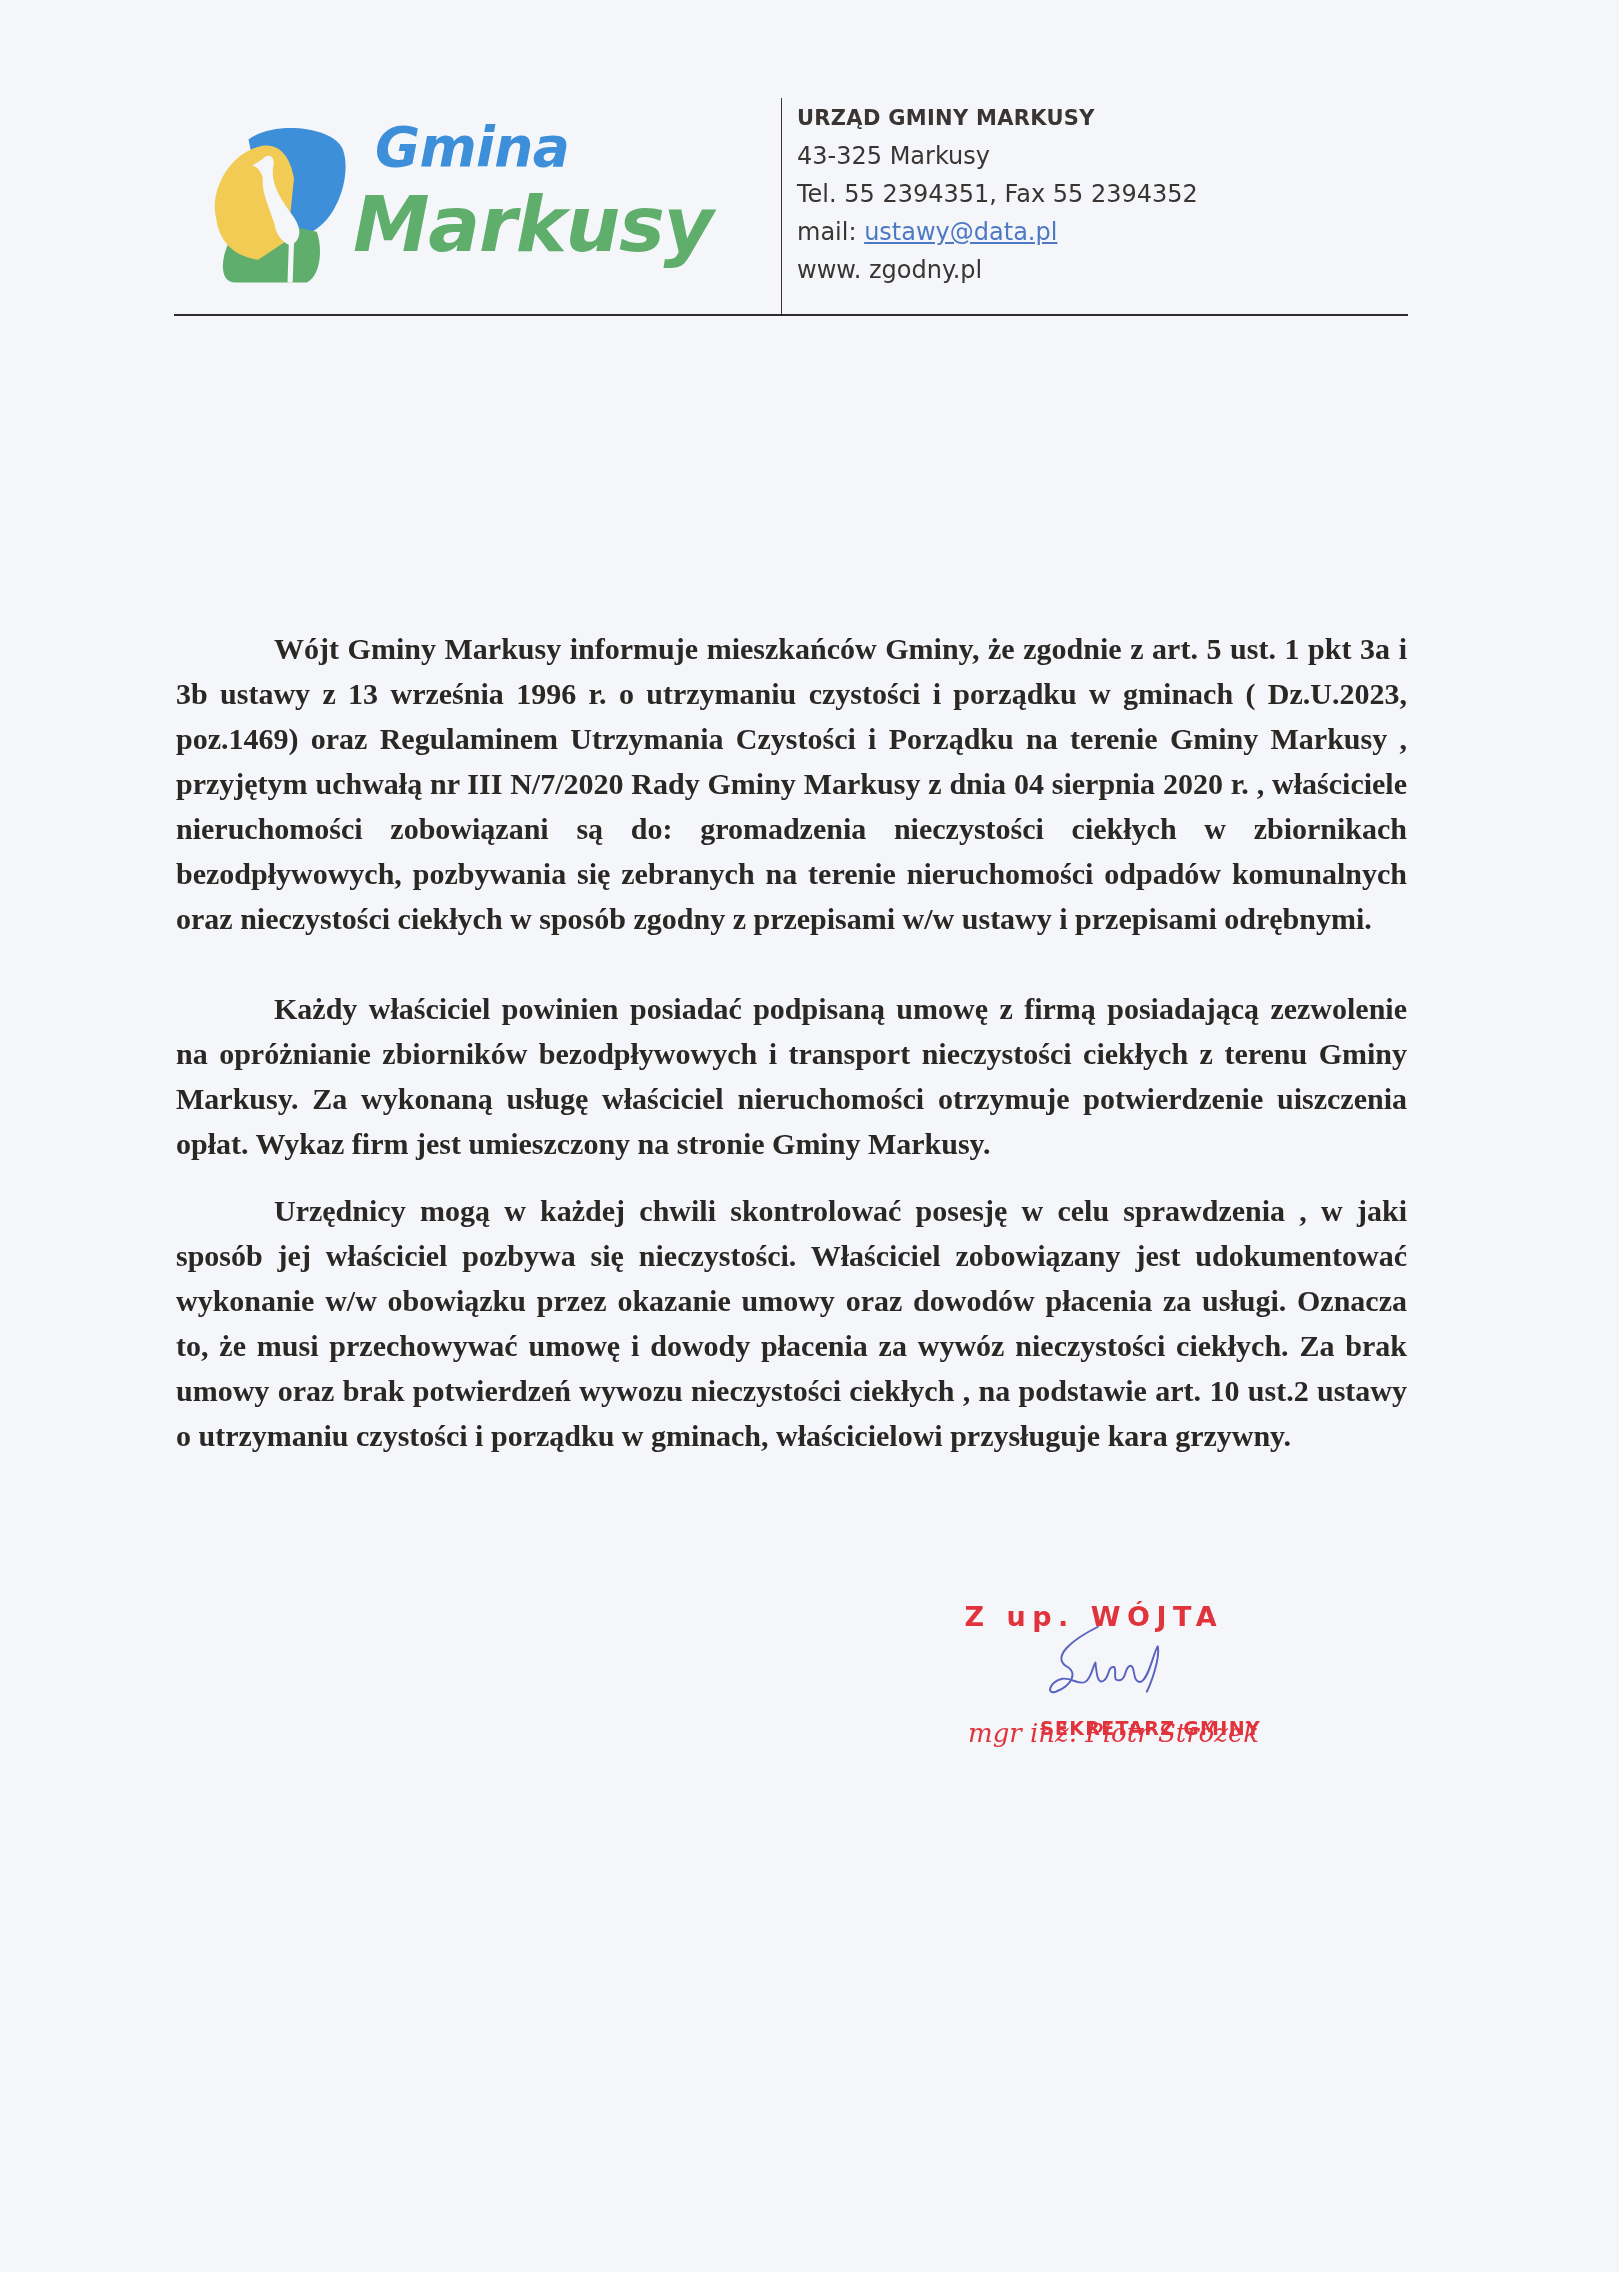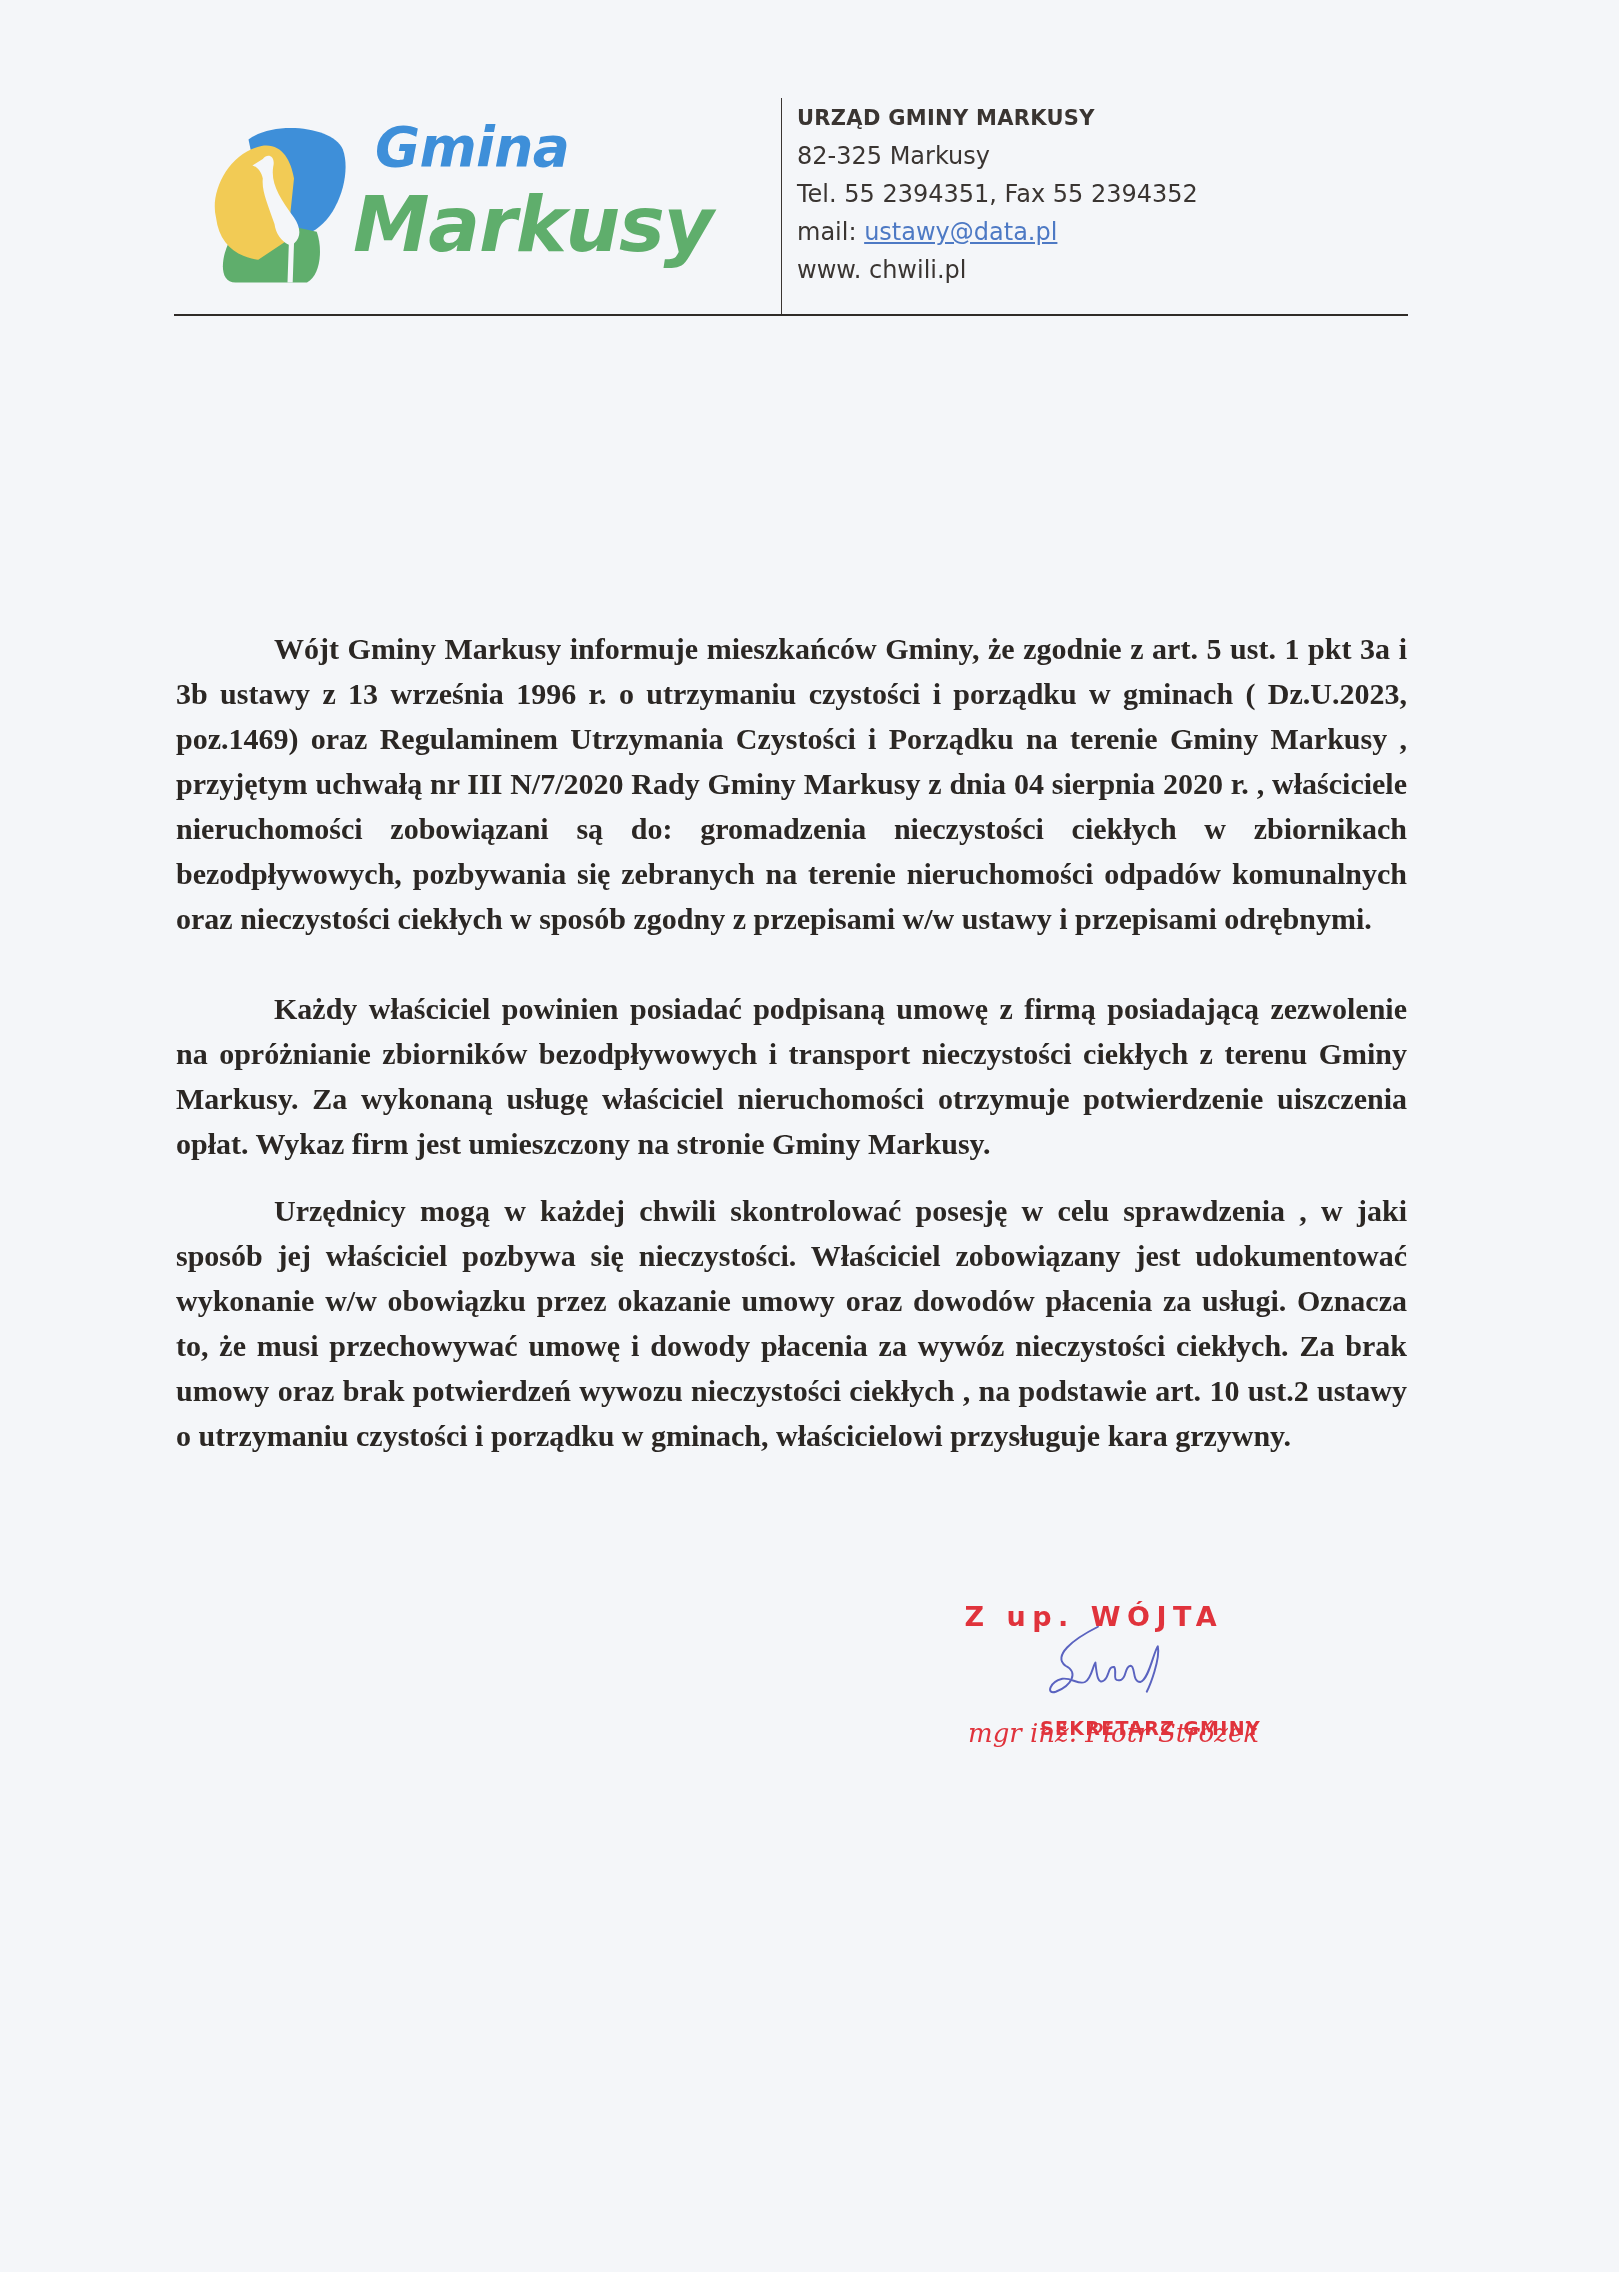--- a/index.html
+++ b/index.html
@@ -68,26 +68,26 @@
       <path d="M92 60 C100 50 112 56 108 72 C104 98 118 120 140 150 C150 165 152 180 140 190 L138 250 L130 250 L132 192 C120 186 112 175 110 160 C100 130 90 110 92 90 C90 80 84 72 76 70 Z" fill="#f4f6f9"></path>
     </svg>
     <span class="logo-word-1">Gmina</span>
     <span class="logo-word-2">Markusy</span>
   </div>
 
   <div class="vdivider"></div>
 
   <div class="contact">
     <div class="org">URZĄD GMINY MARKUSY</div>
-    <div>82-325 Markusy</div>
+    <div>43-325 Markusy</div>
     <div>Tel. 55 2394351, Fax 55 2394352</div>
     <div>
       <span>mail: </span><span class="link">ustawy@data.pl</span>
     </div>
-    <div>www. chwili.pl</div>
+    <div>www. zgodny.pl</div>
   </div>
 
   <div class="hrule"></div>
 
 
   <div class="body-text">
     <p>Wójt Gminy Markusy informuje mieszkańców Gminy, że zgodnie z art. 5 ust. 1 pkt 3a i 3b ustawy z 13 września 1996 r. o utrzymaniu czystości i porządku w gminach ( Dz.U.2023, poz.1469) oraz Regulaminem Utrzymania Czystości i Porządku na terenie Gminy Markusy , przyjętym uchwałą nr III N/7/2020 Rady Gminy Markusy z dnia 04 sierpnia 2020 r. , właściciele nieruchomości zobowiązani są do: gromadzenia nieczystości ciekłych w zbiornikach bezodpływowych, pozbywania się zebranych na terenie nieruchomości odpadów komunalnych oraz nieczystości ciekłych w sposób zgodny z przepisami w/w ustawy i przepisami odrębnymi.</p>
     <p class="tight">Każdy właściciel powinien posiadać podpisaną umowę z firmą posiadającą zezwolenie na opróżnianie zbiorników bezodpływowych i transport nieczystości ciekłych z terenu Gminy Markusy. Za wykonaną usługę właściciel nieruchomości otrzymuje potwierdzenie uiszczenia opłat. Wykaz firm jest umieszczony na stronie Gminy Markusy.</p>
     <p>Urzędnicy mogą w każdej chwili skontrolować posesję w celu sprawdzenia , w jaki sposób jej właściciel pozbywa się nieczystości. Właściciel zobowiązany jest udokumentować wykonanie w/w obowiązku przez okazanie  umowy oraz dowodów płacenia za usługi. Oznacza to, że musi przechowywać umowę i dowody płacenia za wywóz nieczystości ciekłych. Za brak umowy oraz brak potwierdzeń wywozu nieczystości ciekłych , na podstawie art. 10 ust.2 ustawy o utrzymaniu czystości i porządku w gminach, właścicielowi przysługuje kara grzywny.</p>
   </div>

